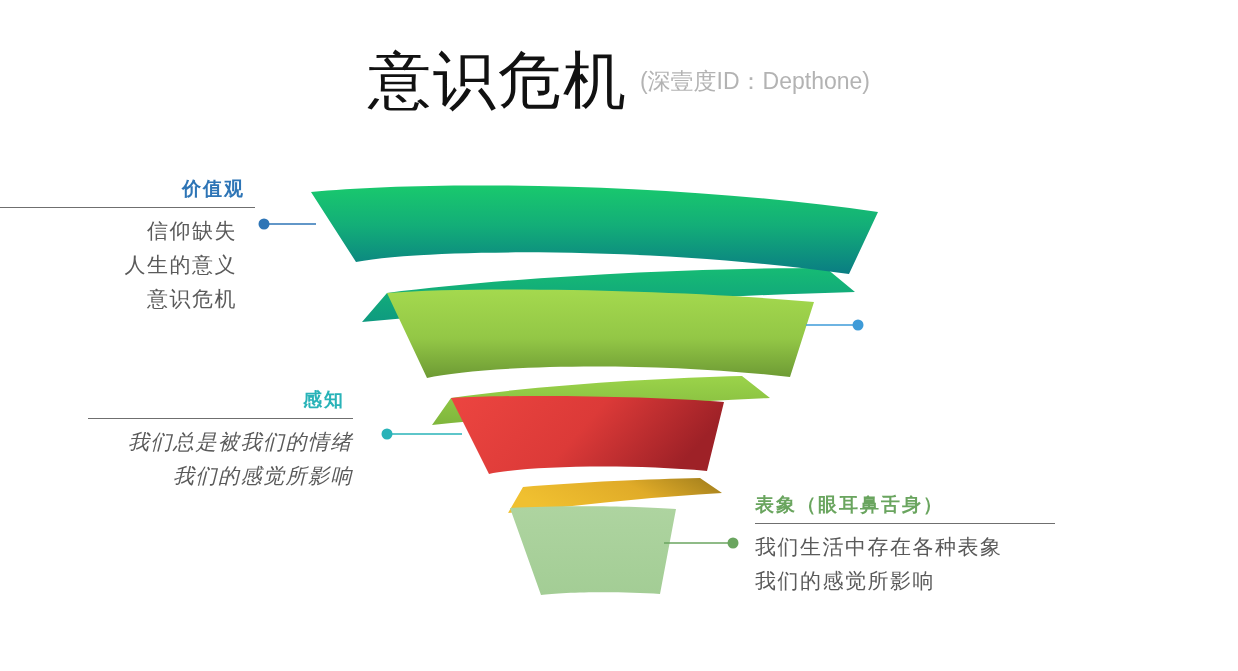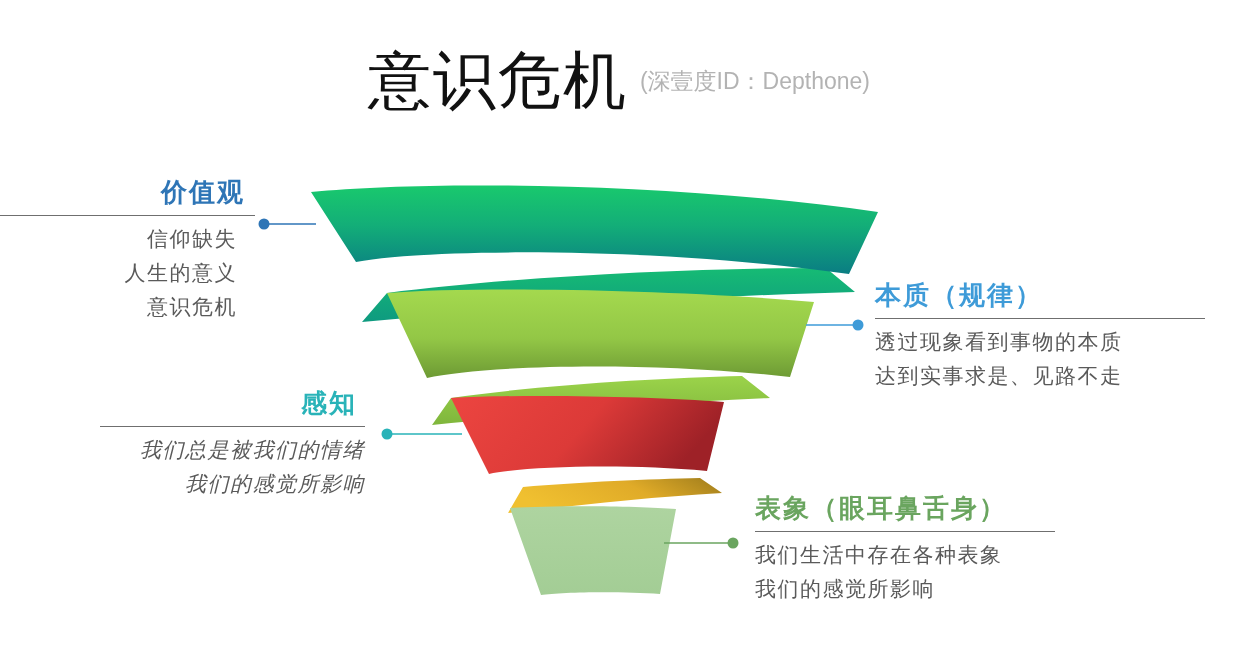--- a/index.html
+++ b/index.html
@@ -43,21 +43,21 @@
   
   #funnel {
     position:absolute;
     left:0; top:0;
     width:1238px; height:671px;
   }
 
   
   .callout { position:absolute; }
   .callout .head {
-    font-size:26px;
+    font-size:19px;
     font-weight:bold;
     letter-spacing:2px;
     line-height:1.15;
     white-space:nowrap;
   }
   .callout .rule {
     height:1px;
     background:#6f6f6f;
     margin-top:7px;
   }
@@ -74,21 +74,21 @@
 
   
   #co-values      { left:0px;   top:178px; width:255px; }
   #co-values .head{ color:#2E75B6; text-align:right; padding-right:10px; }
   #co-values .body{ text-align:right; padding-right:18px; }
 
   #co-essence     { left:875px; top:281px; width:330px; }
   #co-essence .head{ color:#3E9BD8; }
   #co-essence .body{ }
 
-  #co-perceive    { left:100px; top:389px; width:265px; }
+  #co-perceive    { left:88px; top:389px; width:265px; }
   #co-perceive .head{ color:#29B3B8; text-align:right; padding-right:8px; }
   #co-perceive .body{ text-align:right;font-style:italic; }
 
   #co-surface     { left:755px; top:494px; width:300px; }
   #co-surface .head{ color:#6AA55F; }
   #co-surface .body{ }
 </style>
 </head>
 <body>
 
@@ -176,28 +176,20 @@
   <div class="callout left" id="co-values">
     <div class="head">价值观</div>
     <div class="rule"></div>
     <div class="body">
       <div>信仰缺失</div>
       <div>人生的意义</div>
       <div>意识危机</div>
     </div>
   </div>
 
-  <div class="callout right" id="co-essence">
-    <div class="head">本质（规律）</div>
-    <div class="rule"></div>
-    <div class="body">
-      <div>透过现象看到事物的本质</div>
-      <div>达到实事求是、见路不走</div>
-    </div>
-  </div>
 
   <div class="callout left" id="co-perceive">
     <div class="head">感知</div>
     <div class="rule"></div>
     <div class="body">
       <div>我们总是被我们的情绪</div>
       <div>我们的感觉所影响</div>
     </div>
   </div>
 

